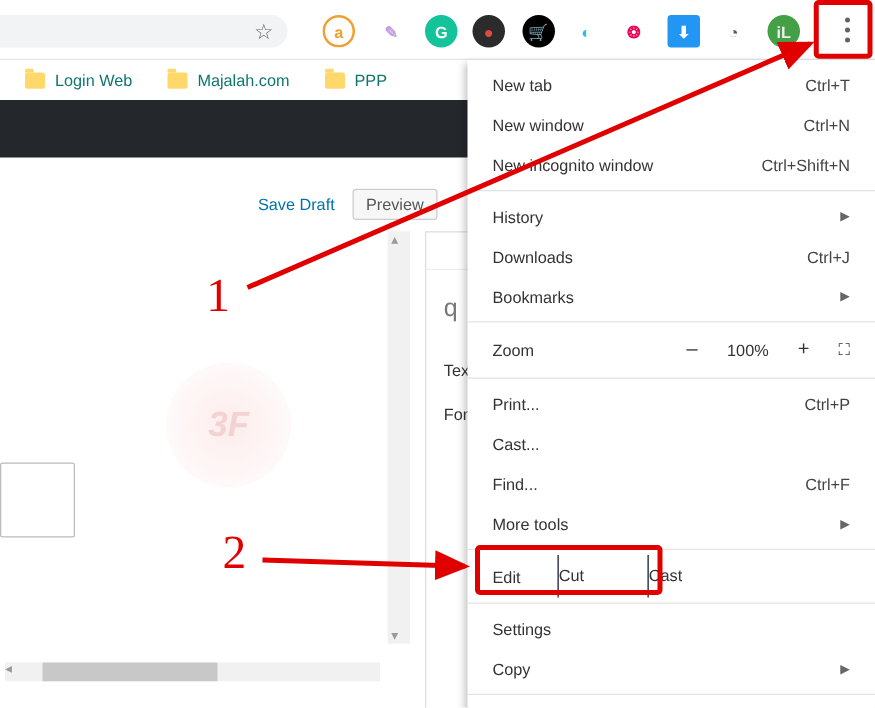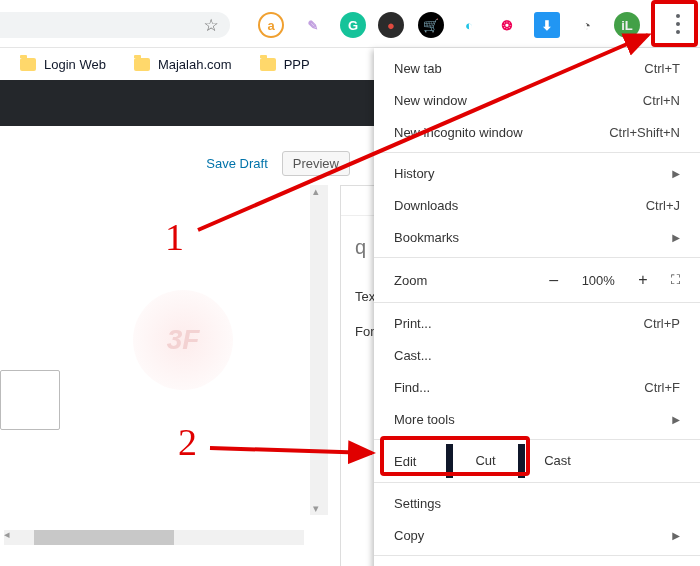--- a/index.html
+++ b/index.html
@@ -9,21 +9,21 @@
   
   .toolbar { position:absolute; left:0; top:0; width:700px; height:48px; background:#fff; border-bottom:1px solid #e5e5e5; }
   .omnibox-tail { position:absolute; left:0; top:12px; width:230px; height:26px; background:#f1f3f4; border-radius:0 13px 13px 0; }
   .star { position:absolute; left:198px; top:12px; width:26px; height:26px; display:flex; align-items:center; justify-content:center; font-size:17px; color:#666; cursor:pointer; }
   .ext { position:absolute; top:12px; width:26px; height:26px; border-radius:50%; display:flex; align-items:center; justify-content:center; font-size:13px; color:#fff; font-weight:bold; cursor:pointer; }
   .dots { position:absolute; left:662px; top:8px; width:32px; height:32px; display:flex; flex-direction:column; align-items:center; justify-content:center; gap:4px; cursor:pointer; border-radius:50%; }
   .dots span { width:4px; height:4px; background:#5f6368; border-radius:50%; display:block; }
 
   
   .bookmarks { position:absolute; left:0; top:48px; width:700px; height:32px; background:#fff; display:flex; align-items:center; padding-left:20px; gap:28px; }
-  .bm { display:flex; align-items:center; gap:8px; color:#0f172a; cursor:pointer; }
+  .bm { display:flex; align-items:center; gap:8px; color:#0f766e; cursor:pointer; }
   .bm .folder { width:16px; height:13px; background:#ffd86b; border-radius:2px; position:relative; }
   .bm .folder::before { content:""; position:absolute; top:-3px; left:0; width:7px; height:3px; background:#ffd86b; border-radius:1px 1px 0 0; }
 
   
   .dark { position:absolute; left:0; top:80px; width:700px; height:46px; background:#24272b; }
 
   
   .editor-bar { position:absolute; right:350px; top:151px; display:flex; gap:14px; align-items:center; }
   .save-draft { color:#0073aa; cursor:pointer; }
   .preview-btn { border:1px solid #ccc; background:#f7f7f7; padding:4px 10px; border-radius:3px; color:#555; cursor:pointer; }
@@ -39,21 +39,21 @@
   .menu-row { height:32px; display:flex; align-items:center; padding:0 20px; cursor:pointer; justify-content:space-between; }
   .menu-row .lbl {}
   .menu-row .shortcut { color:#444; }
   .menu-row .arrow { color:#666; font-size:10px; }
   .menu-sep { height:1px; background:#e4e4e4; margin:4px 0; }
   .zoom-row { height:36px; display:flex; align-items:center; padding:0 20px; justify-content:space-between; }
   .zoom-ctrl { display:flex; align-items:center; gap:18px; color:#333; }
   .zoom-ctrl .btn { width:20px; text-align:center; cursor:pointer; font-size:16px; color:#333; }
   .zoom-ctrl .fs { font-size:13px; color:#333; cursor:pointer; }
   .edit-cells { display:flex; }
-  .edit-cells .cell { width:72px; text-align:center; border-left:7px solid #0f172a; height:34px; line-height:34px; cursor:pointer; }
+  .edit-cells .cell { width:72px; border-left:1px solid #0f172a; height:34px; line-height:34px; cursor:pointer; }
   .edit-row { display:flex; align-items:center; height:34px; }
   .edit-row .edit-lbl { width:72px; padding-left:20px; }
 
   
   .callout-box { border:4px solid #e00000; border-radius:4px; background:transparent; }
   .box1 { position:absolute; left:651px; top:0px; width:47px; height:47px; z-index:200; pointer-events:none; }
   .box2 { position:absolute; left:380px; top:436px; width:150px; height:40px; z-index:200; pointer-events:none; }
   .num { position:absolute; font-size:38px; font-family: "Times New Roman", serif; color:#e00000; z-index:200; }
   .num1 { left:165px; top:215px; }
   .num2 { left:178px; top:420px; }

